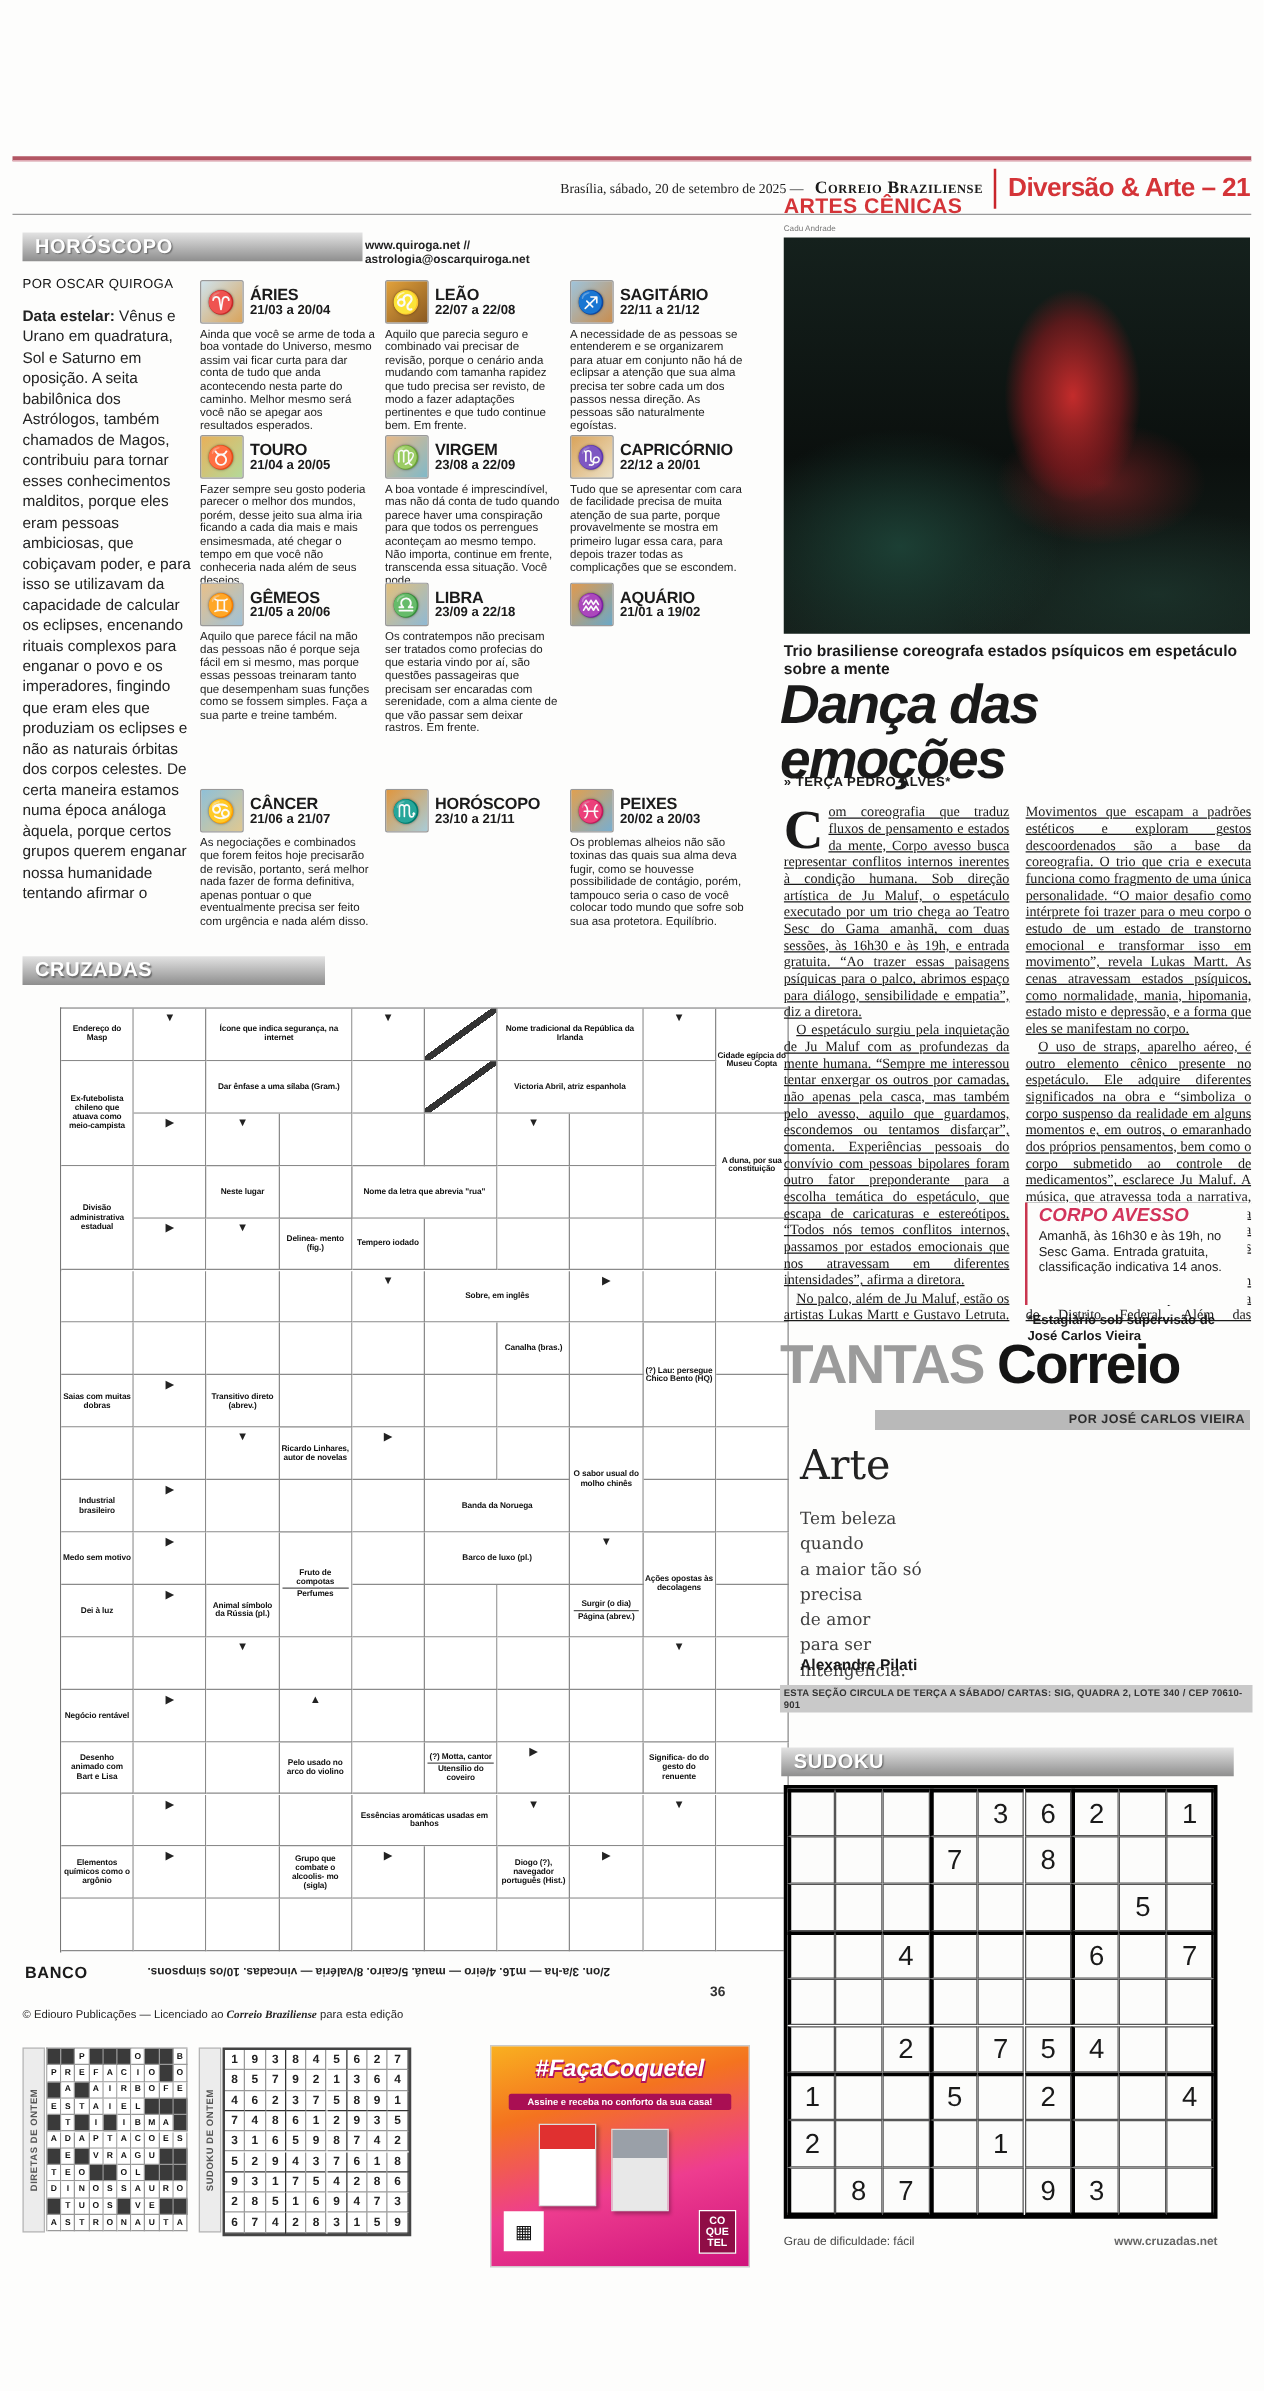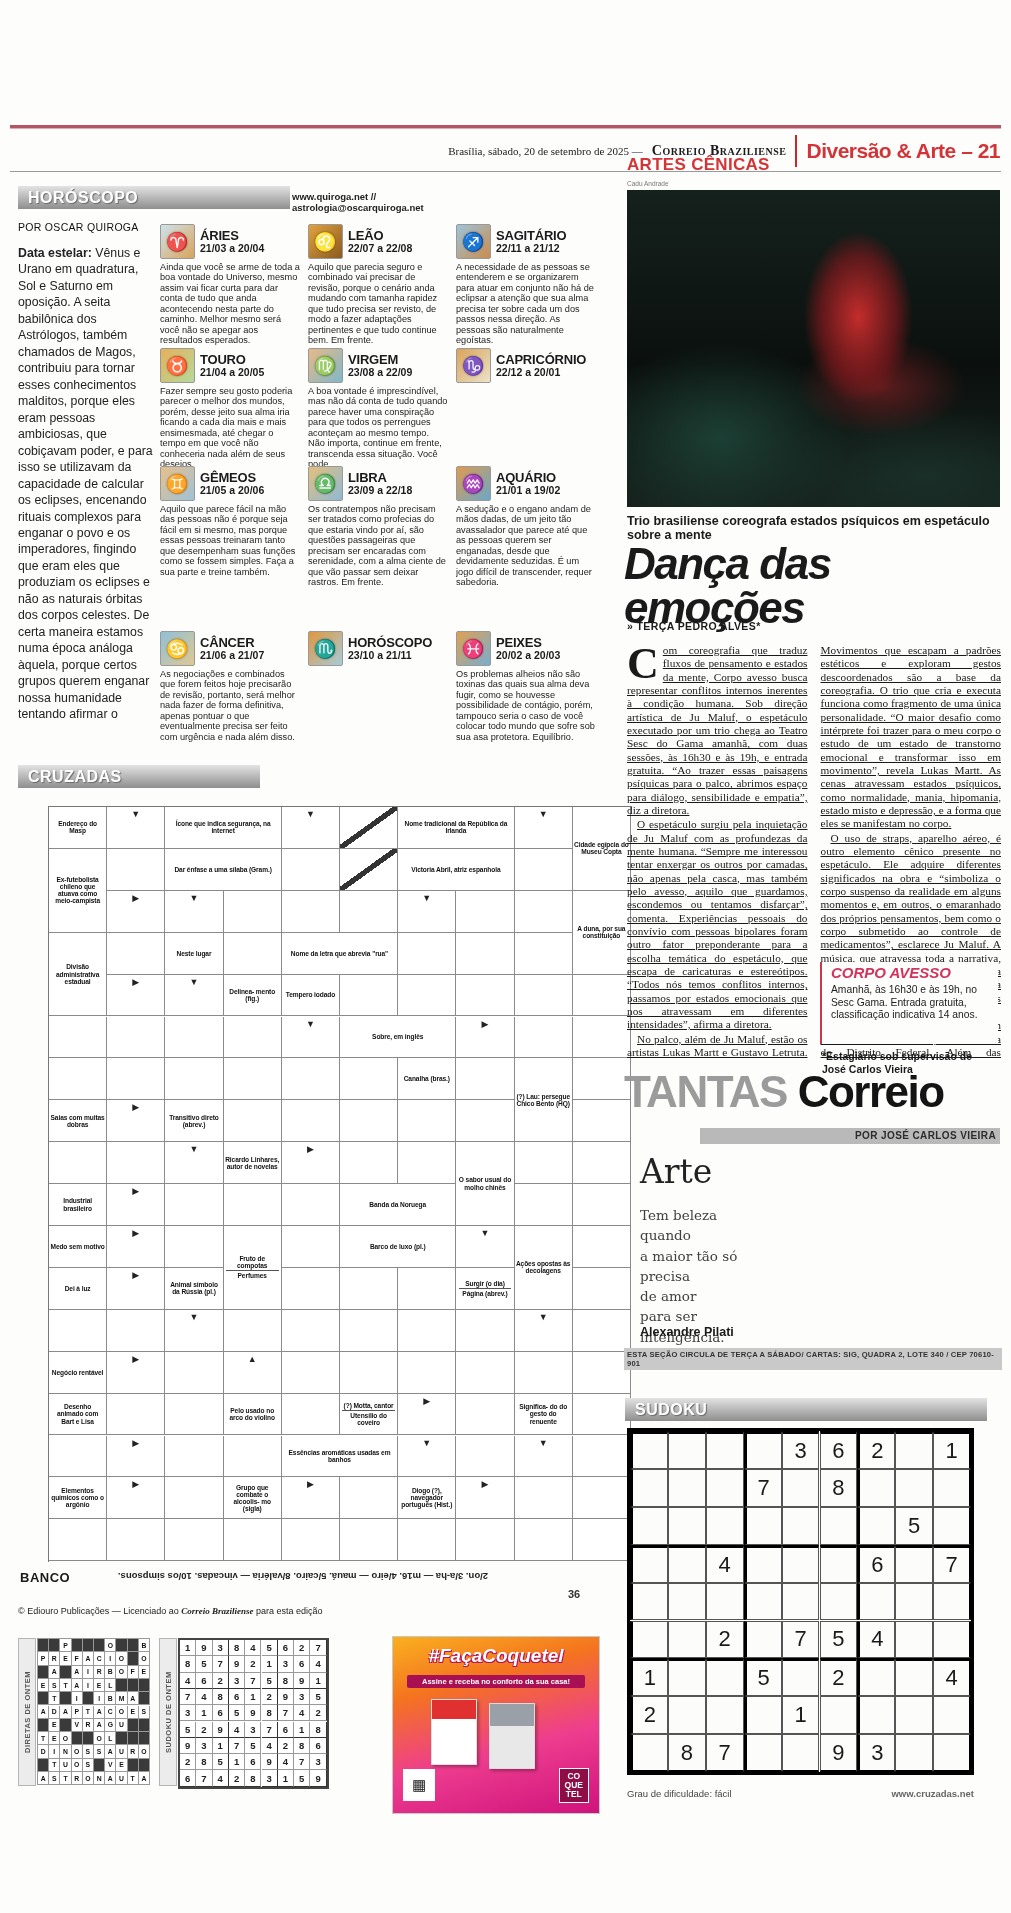--- a/index.html
+++ b/index.html
@@ -193,20 +193,21 @@
         <div class="sign-text">A boa vontade é imprescindível, mas não dá conta de tudo quando parece haver uma conspiração para que todos os perrengues aconteçam ao mesmo tempo. Não importa, continue em frente, transcenda essa situação. Você pode.</div>
       </div>
       <div class="sign">
         <div class="sign-head">
           <div class="sign-icon" style="background: linear-gradient(135deg, rgb(217, 163, 90), rgb(236, 226, 200));">♑</div>
           <div>
             <div class="sign-name">CAPRICÓRNIO</div>
             <div class="sign-dates">22/12 a 20/01</div>
           </div>
         </div>
+        <div class="sign-text">Tudo que se apresentar com cara de facilidade precisa de muita atenção de sua parte, porque provavelmente se mostra em primeiro lugar essa cara, para depois trazer todas as complicações que se escondem.</div>
       </div>
       <div class="sign">
         <div class="sign-head">
           <div class="sign-icon" style="background: linear-gradient(135deg, rgb(232, 192, 138), rgb(159, 194, 216));">♊</div>
           <div>
             <div class="sign-name">GÊMEOS</div>
             <div class="sign-dates">21/05 a 20/06</div>
           </div>
         </div>
         <div class="sign-text">Aquilo que parece fácil na mão das pessoas não é porque seja fácil em si mesmo, mas porque essas pessoas treinaram tanto que desempenham suas funções como se fossem simples. Faça a sua parte e treine também.</div>
@@ -222,21 +223,20 @@
         <div class="sign-text">Os contratempos não precisam ser tratados como profecias do que estaria vindo por aí, são questões passageiras que precisam ser encaradas com serenidade, com a alma ciente de que vão passar sem deixar rastros. Em frente.</div>
       </div>
       <div class="sign">
         <div class="sign-head">
           <div class="sign-icon" style="background: linear-gradient(135deg, rgb(224, 154, 78), rgb(106, 168, 200));">♒</div>
           <div>
             <div class="sign-name">AQUÁRIO</div>
             <div class="sign-dates">21/01 a 19/02</div>
           </div>
         </div>
-        <div class="sign-text">A sedução e o engano andam de mãos dadas, de um jeito tão avassalador que parece até que as pessoas querem ser enganadas, desde que devidamente seduzidas. É um jogo difícil de transcender, requer sabedoria.</div>
       </div>
       <div class="sign">
         <div class="sign-head">
           <div class="sign-icon" style="background: linear-gradient(135deg, rgb(143, 192, 216), rgb(224, 200, 144));">♋</div>
           <div>
             <div class="sign-name">CÂNCER</div>
             <div class="sign-dates">21/06 a 21/07</div>
           </div>
         </div>
         <div class="sign-text">As negociações e combinados que forem feitos hoje precisarão de revisão, portanto, será melhor nada fazer de forma definitiva, apenas pontuar o que eventualmente precisa ser feito com urgência e nada além disso.</div>

